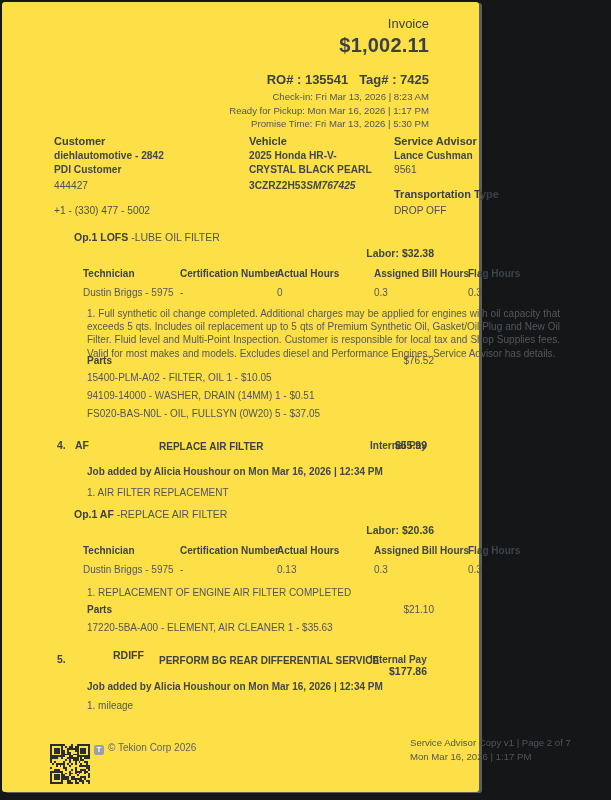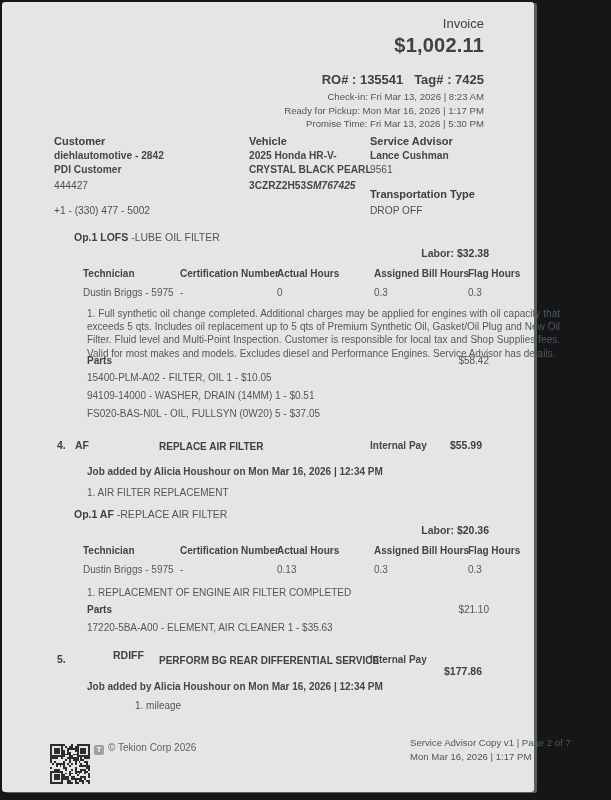--- a/index.html
+++ b/index.html
@@ -3,22 +3,22 @@
 <meta charset="utf-8">
 <style>
   html,body{margin:0;padding:0;}
   body{
     width:611px;height:800px;position:relative;overflow:hidden;
     background:#141618;
     font-family:"Liberation Sans", sans-serif;
     -webkit-font-smoothing:antialiased;
   }
   .page{
-    position:absolute;left:2px;top:2px;width:532px;height:790px;
-    background:#e5e5e5;border-radius:3px;
+    position:absolute;left:2px;top:2px;width:477px;height:790px;
+    background:#fde047;border-radius:3px;
     box-shadow:3px 1px 0 #5a5f62;
   }
   .abs{position:absolute;white-space:nowrap;}
   .wrap{white-space:normal;}
   
   .b{font-weight:700;}
   .dark{color:#3c4146;}
   .mid{color:#50565b;}
   .lite{color:#5d6368;}
   .t10{font-size:10px;line-height:13px;}
@@ -83,21 +83,21 @@
 
   <div class="abs col" style="left:247px;top:133px;">
     <div class="col-heading">Vehicle</div>
     <div class="info-line semi">2025 Honda HR-V-</div>
     <div class="info-line semi">CRYSTAL BLACK PEARL</div>
     <div class="info-line semi" style="margin-top:5px;">
       <span>3CZRZ2H53</span><span class="vin-suffix">SM767425</span>
     </div>
   </div>
 
-  <div class="abs col" style="left:368px;top:133px;">
+  <div class="abs col" style="left:392px;top:133px;">
     <div class="col-heading">Service Advisor</div>
     <div class="info-line semi">Lance Cushman</div>
     <div class="info-line">9561</div>
     <div class="col-heading" style="margin-top:13px;margin-bottom:5px;">Transportation Type</div>
     <div class="info-line">DROP OFF</div>
   </div>
 
   <div class="abs t10-5" style="left:72px;top:229px;">
     <span class="b dark">Op.1 LOFS</span><span class="mid"> -LUBE OIL FILTER</span>
   </div>
@@ -118,21 +118,21 @@
       <span class="c c1">-</span>
       <span class="c c2">0</span>
       <span class="c c3">0.3</span>
       <span class="c c4">0.3</span>
     </div>
   </div>
 
   <div class="abs wrap para" style="left:85px;top:305px;width:473px;">1. Full synthetic oil change completed. Additional charges may be applied for engines with oil capacity that exceeds 5 qts. Includes oil replacement up to 5 qts of Premium Synthetic Oil, Gasket/Oil Plug and New Oil Filter. Fluid level and Multi-Point Inspection. Customer is responsible for local tax and Shop Supplies fees. Valid for most makes and models. Excludes diesel and Performance Engines. Service Advisor has details.</div>
 
   <div class="abs t10 b dark" style="left:85px;top:352px;">Parts</div>
-  <div class="abs t10 mid" style="right:45px;top:352px;">$58.42</div>
+  <div class="abs t10 mid" style="right:45px;top:352px;">$76.52</div>
   <div class="abs t10 mid" style="left:85px;top:369px;">15400-PLM-A02 - FILTER, OIL 1 - $10.05</div>
   <div class="abs t10 mid" style="left:85px;top:387px;">94109-14000 - WASHER, DRAIN (14MM) 1 - $0.51</div>
   <div class="abs t10 mid" style="left:85px;top:405px;">FS020-BAS-N0L - OIL, FULLSYN (0W20) 5 - $37.05</div>
 
   <div class="abs job-num" style="left:55px;top:437px;">4.</div>
   <div class="abs job-num" style="left:73px;top:437px;">AF</div>
   <div class="abs t10 b dark" style="left:157px;top:438px;">REPLACE AIR FILTER</div>
   <div class="abs pay" style="left:368px;top:438px;">Internal Pay</div>
   <div class="abs t10-5 b dark" style="right:52px;top:437px;">$55.99</div>
   <div class="abs t10 b semi" style="left:85px;top:463px;">Job added by Alicia Houshour on Mon Mar 16, 2026 | 12:34 PM</div>
@@ -166,21 +166,21 @@
   <div class="abs t10 b dark" style="left:85px;top:601px;">Parts</div>
   <div class="abs t10 mid" style="right:45px;top:601px;">$21.10</div>
   <div class="abs t10 mid" style="left:85px;top:619px;">17220-5BA-A00 - ELEMENT, AIR CLEANER 1 - $35.63</div>
 
   <div class="abs job-num" style="left:55px;top:651px;">5.</div>
   <div class="abs job-num" style="left:73px;top:647px;padding-left:38px;">RDIFF</div>
   <div class="abs t10 b dark" style="left:157px;top:652px;">PERFORM BG REAR DIFFERENTIAL SERVICE</div>
   <div class="abs pay" style="left:368px;top:652px;">Internal Pay</div>
   <div class="abs t10-5 b dark" style="right:52px;top:631px;margin-top:32px;">$177.86</div>
   <div class="abs t10 b semi" style="left:85px;top:678px;">Job added by Alicia Houshour on Mon Mar 16, 2026 | 12:34 PM</div>
-  <div class="abs t10 mid" style="left:85px;top:697px;margin-left:48px;">1. mileage</div>
+  <div class="abs t10 mid" style="left:85px;top:697px;">1. mileage</div>
 
   <svg class="qr" viewBox="0 0 21 21" shape-rendering="crispEdges">
       <rect x="0" y="0" width="1" height="1" fill="#2b2e30"></rect>
       <rect x="1" y="0" width="1" height="1" fill="#2b2e30"></rect>
       <rect x="2" y="0" width="1" height="1" fill="#2b2e30"></rect>
       <rect x="3" y="0" width="1" height="1" fill="#2b2e30"></rect>
       <rect x="4" y="0" width="1" height="1" fill="#2b2e30"></rect>
       <rect x="5" y="0" width="1" height="1" fill="#2b2e30"></rect>
       <rect x="6" y="0" width="1" height="1" fill="#2b2e30"></rect>
       <rect x="7" y="0" width="1" height="1" fill="#2b2e30"></rect>

